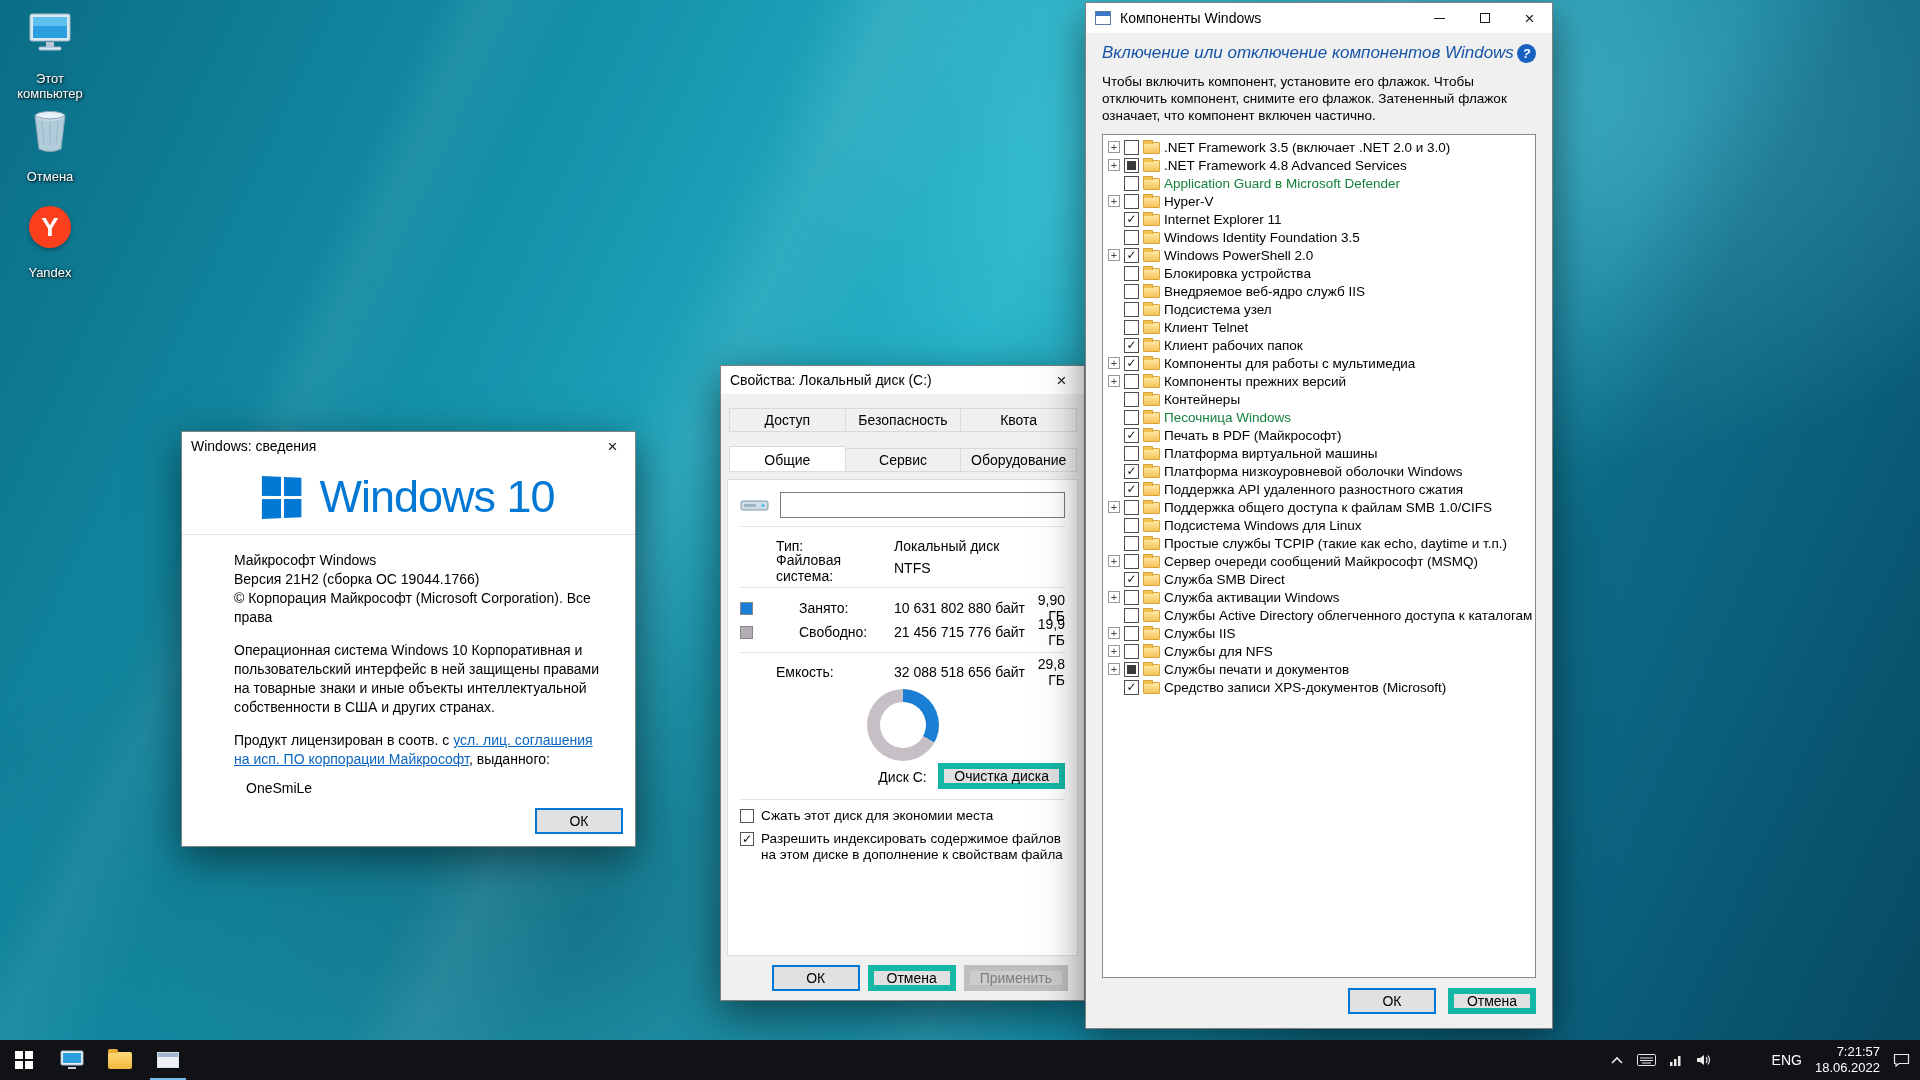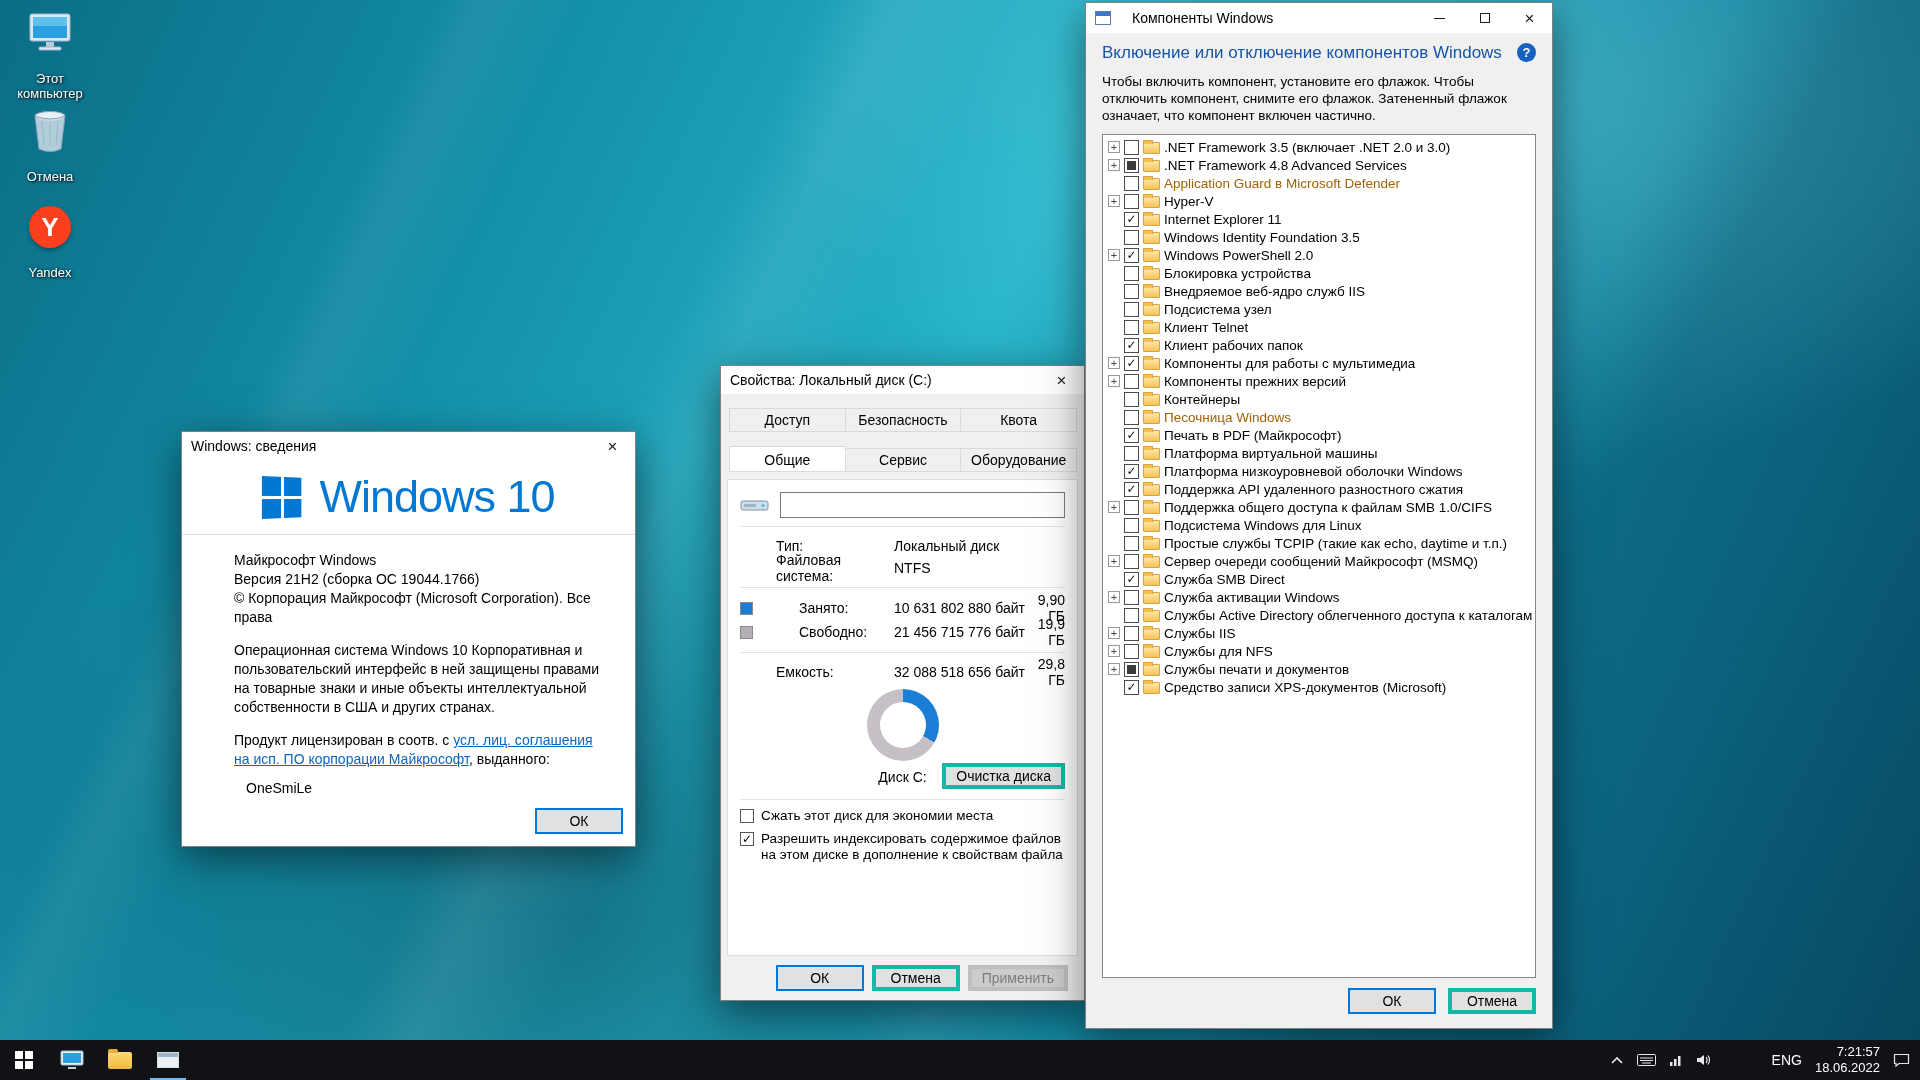--- a/index.html
+++ b/index.html
@@ -26,31 +26,31 @@
   .dicon .dlabel { color:#fff; font-size:13px; text-align:center; line-height:15px;
     text-shadow:1px 1px 2px rgba(0,0,0,.85), 0 0 4px rgba(0,0,0,.5); }
   .ic-art { width:48px; height:46px; display:flex; align-items:center; justify-content:center; }
   .yandex-circle { width:42px; height:42px; border-radius:50%; background:#fc3f1d;
     display:flex; align-items:center; justify-content:center; box-shadow:0 2px 4px rgba(0,0,0,.35); }
   .yandex-circle span { color:#fff; font-size:26px; font-weight:bold; }
 
   
   .window { position:absolute; display:flex; flex-direction:column; background:#f0f0f0;
     border:1px solid #808080; box-shadow:0 12px 40px rgba(0,0,0,.5); }
-  .titlebar { flex:0 0 28px; background:#fff; display:flex; align-items:center; padding-left:9px; gap:21px; }
+  .titlebar { flex:0 0 28px; background:#fff; display:flex; align-items:center; padding-left:9px; gap:9px; }
   .titlebar .t-title { font-size:14px; white-space:nowrap; }
   .t-btns { margin-left:auto; display:flex; height:100%; }
   .t-btn { width:45px; display:flex; align-items:center; justify-content:center; color:#1a1a1a; }
   .t-btn .x { font-size:17px; line-height:1; }
   .t-btn .min { width:11px; height:1px; background:#1a1a1a; display:block; }
   .t-btn .max { width:10px; height:10px; border:1px solid #1a1a1a; display:block; }
   .app-icon { width:16px; height:14px; border:1px solid #5a7ba6; background:#fff; position:relative; }
   .app-icon::before { content:""; position:absolute; top:0; left:0; right:0; height:4px; background:#3c78c8; }
 
-  .btn { min-width:88px; height:26px; background:#e1e1e1; border:4px solid #14b8a6;
+  .btn { min-width:88px; height:26px; background:#e1e1e1; border:6px solid #14b8a6;
     font-size:14px; font-family:inherit; display:inline-flex; align-items:center; justify-content:center; padding:0 10px; }
   .btn.default { border:2px solid #0078d7; }
   .btn.disabled { background:#cccccc; border-color:#bfbfbf; color:#7d7d7d; }
 
   hr.sep { border:none; border-top:1px solid #e3e3e3; margin:8px 0; }
 
   
   .win-winver { left:181px; top:431px; width:455px; height:416px; background:#fff; }
   .win-winver .body { flex:1; background:#fff; display:flex; flex-direction:column; overflow:hidden; }
   .logo-area { height:106px; display:flex; align-items:center; justify-content:center; gap:16px; border-bottom:1px solid #e2e2e2; }
@@ -94,39 +94,39 @@
   .chk-row { display:flex; align-items:flex-start; gap:7px; margin:7px 0; font-size:13.5px; line-height:16px; }
   .chk { width:14px; height:14px; border:1px solid #555; background:#fff; flex:0 0 auto;
     display:flex; align-items:center; justify-content:center; font-size:12px; margin-top:1px;
     font-family:"DejaVu Sans",sans-serif; }
   .disk-footer { flex:0 0 44px; display:flex; align-items:center; justify-content:flex-end; gap:8px; padding:0 10px; }
 
   
   .win-features { left:1085px; top:2px; width:468px; height:1027px; }
   .win-features .titlebar { flex:0 0 30px; }
   .feat-body { flex:1; display:flex; flex-direction:column; padding:10px 16px 10px; overflow:hidden; }
-  .feat-head-row { display:flex; align-items:flex-start; margin-bottom:10px; }
+  .feat-head-row { display:flex; align-items:flex-end; margin-bottom:10px;font-style:italic; }
   .feat-heading { font-size:17px; }
   .help { margin-left:auto; width:19px; height:19px; border-radius:50%; background:#1761c0; color:#fff;
     font-size:13px; font-weight:bold; display:flex; align-items:center; justify-content:center; }
   .feat-desc { font-size:13.5px; line-height:17px; margin-bottom:10px; }
   .feat-list { flex:1; background:#fff; border:1px solid #828790; overflow:hidden; padding:3px 0 0 3px; margin-bottom:10px; }
   .feat-row { display:flex; align-items:center; gap:4px; height:18px; padding-left:2px; font-size:13.5px; white-space:nowrap; }
   .expand { width:12px; height:12px; flex:0 0 auto; border:1px solid #9a9a9a; background:#fff;
     color:#444; font-size:11px; line-height:10px; text-align:center; }
   .expand.none { visibility:hidden; }
   .cb { width:15px; height:15px; flex:0 0 auto; border:1px solid #4d4d4d; background:#fff;
     display:flex; align-items:center; justify-content:center; font-size:12px; color:#111;
     font-family:"DejaVu Sans",sans-serif; }
   .cb.partial i { width:9px; height:9px; background:#3a3a3a; display:block; }
   .folder { width:17px; height:12px; flex:0 0 auto; background:linear-gradient(#ffe9a6,#f6c35a);
     border:1px solid #d9a43c; border-radius:1px; position:relative; margin-top:2px; }
   .folder::before { content:""; position:absolute; top:-3px; left:-1px; width:8px; height:3px;
     background:#f2c14e; border:1px solid #d9a43c; border-bottom:none; border-radius:1px 1px 0 0; }
-  .feat-label.grayed { color:#a16207; }
+  .feat-label.grayed { color:#15803d; }
   .feat-footer { flex:0 0 30px; display:flex; justify-content:flex-end; gap:12px; }
 
   
   .taskbar { position:absolute; left:0; right:0; bottom:0; height:40px; background:#101216;
     display:flex; align-items:stretch; z-index:50; }
   .tb-btn { width:48px; display:flex; align-items:center; justify-content:center; position:relative; }
   .tb-btn.active::after { content:""; position:absolute; bottom:0; left:6px; right:6px; height:2px; background:#76b9ed; }
   .startflag { display:grid; grid-template-columns:8px 8px; grid-template-rows:8px 8px; gap:2px; }
   .startflag i { background:#fff; display:block; }
   .tb-folder { width:24px; height:17px; background:linear-gradient(#ffd978,#f0b93f); border-radius:2px; position:relative; }

